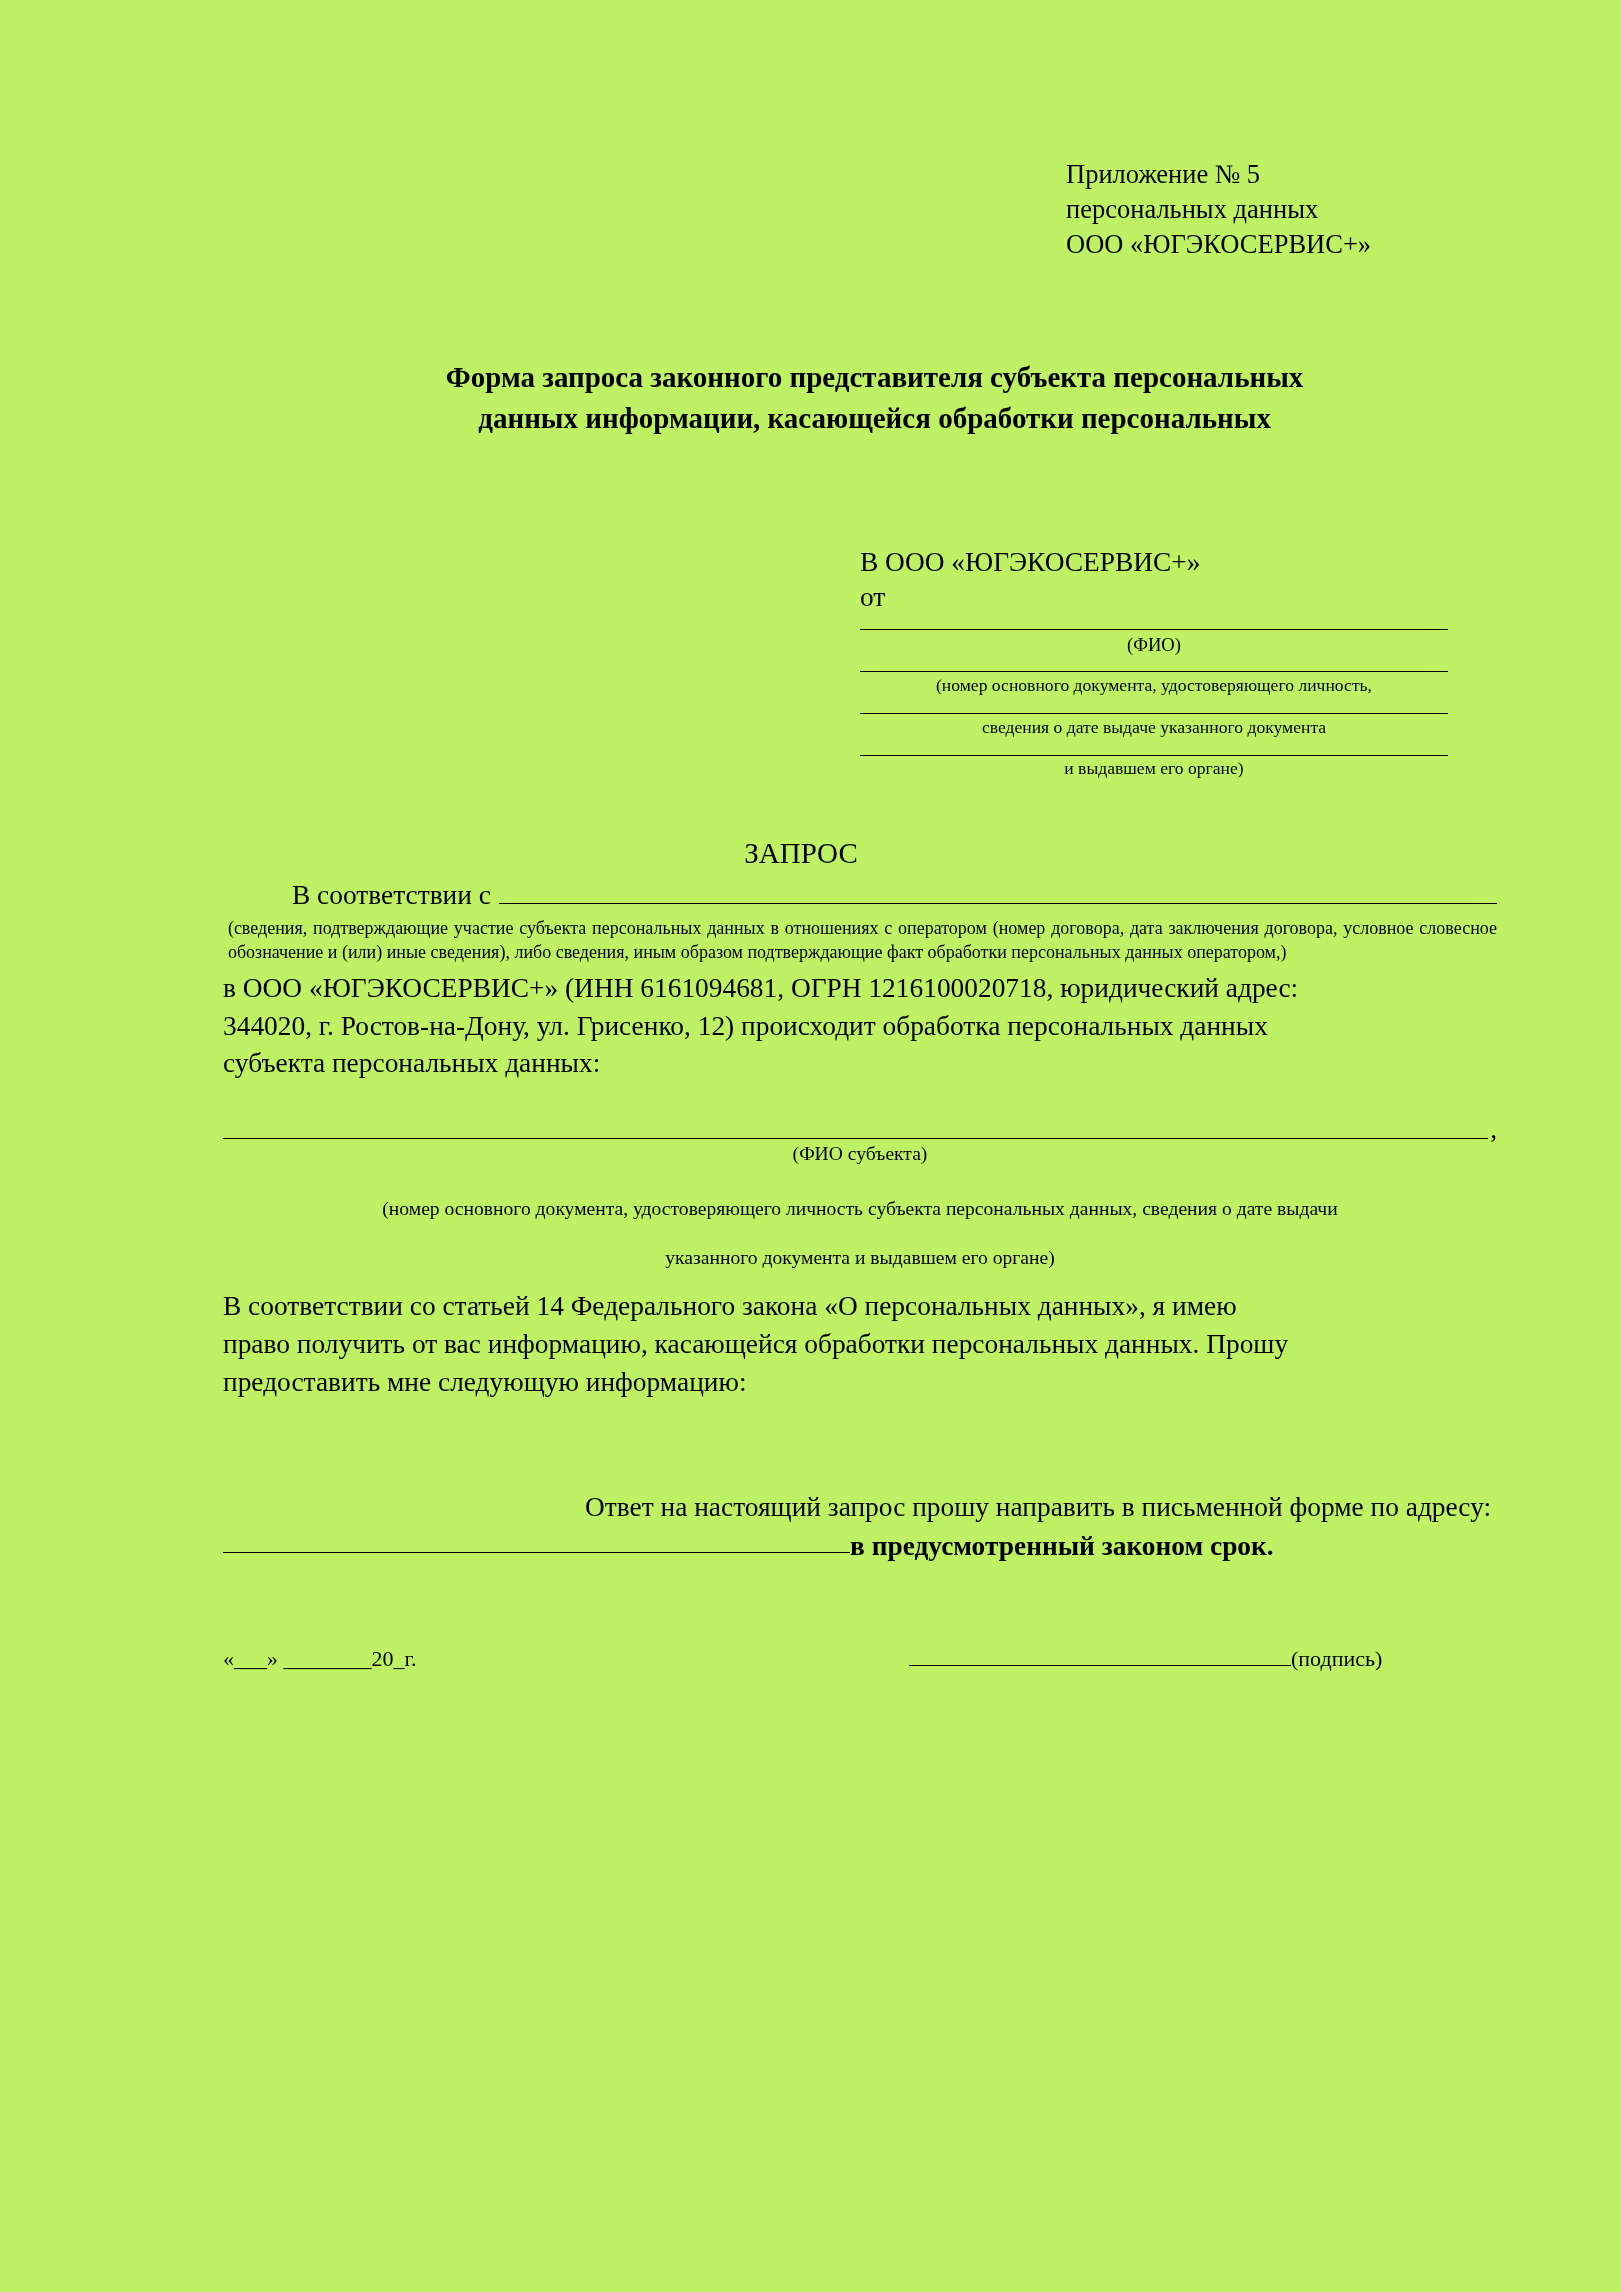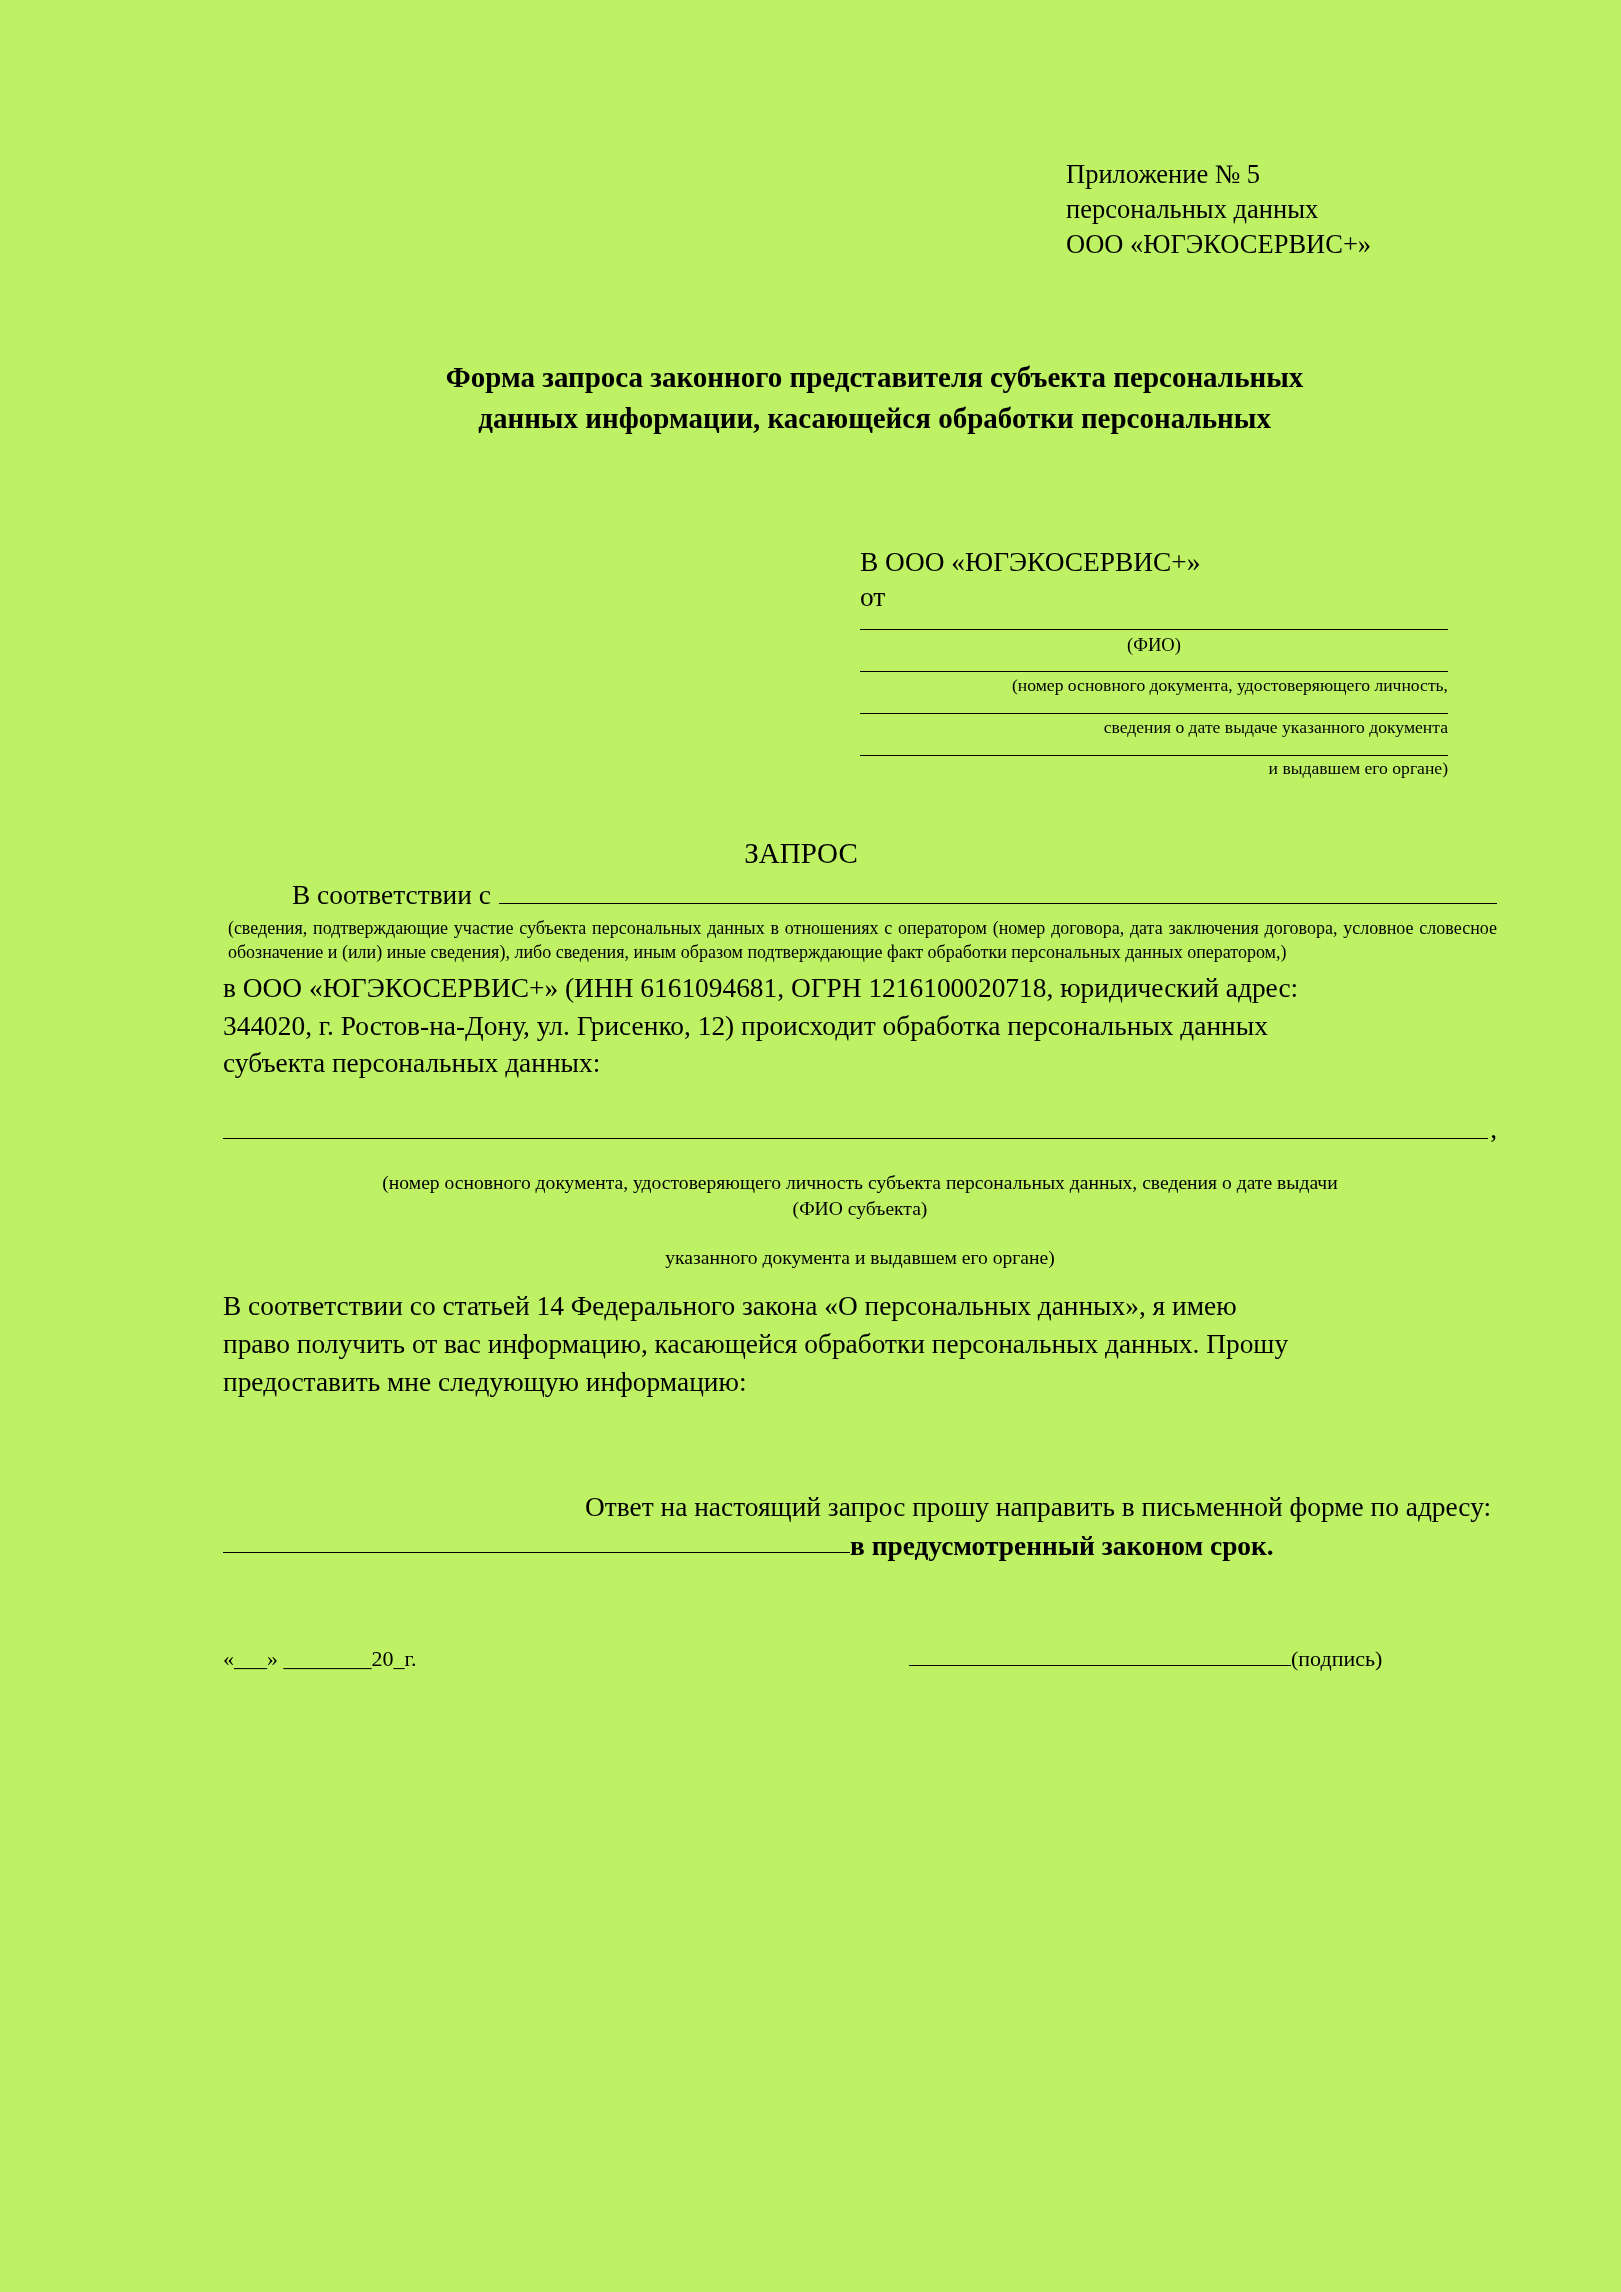--- a/index.html
+++ b/index.html
@@ -68,21 +68,20 @@
     margin-top: 15.7px;
   }
   .caption {
     text-align: center;
     font-size: 18.6px;
     line-height: 1.25;
     margin-top: 2.9px;
   }
   .caption.small {
     font-size: 17.6px;
-    text-align: right;
   }
 
   
   .request-heading {
     margin-top: 57px;
     text-align: center;
     font-size: 29px;
     padding-right: 118px;
   }
 
@@ -235,23 +234,23 @@
     <div class="para">
       <div>в ООО «ЮГЭКОСЕРВИС+» (ИНН 6161094681, ОГРН 1216100020718, юридический адрес:</div>
       <div>344020, г. Ростов-на-Дону, ул. Грисенко, 12)  происходит обработка персональных данных</div>
       <div>субъекта персональных данных:</div>
     </div>
 
     <div class="line-with-comma">
       <span class="fill"></span>
       <span class="comma">,</span>
     </div>
+    <div class="center-caption">(ФИО субъекта)</div>
+
     <div class="center-caption spaced">(номер основного документа, удостоверяющего личность субъекта персональных данных, сведения о дате выдачи</div>
-
-    <div class="center-caption">(ФИО субъекта)</div>
     <div class="center-caption spaced2">указанного документа и выдавшем его органе)</div>
 
     <div class="para2">
       <div>В соответствии со статьей 14 Федерального закона «О персональных данных», я имею</div>
       <div>право получить от вас информацию, касающейся обработки персональных данных. Прошу</div>
       <div>предоставить мне следующую информацию:</div>
     </div>
 
     <div class="answer-block">
       <div class="l1">Ответ на настоящий запрос прошу направить в письменной форме по адресу:</div>

